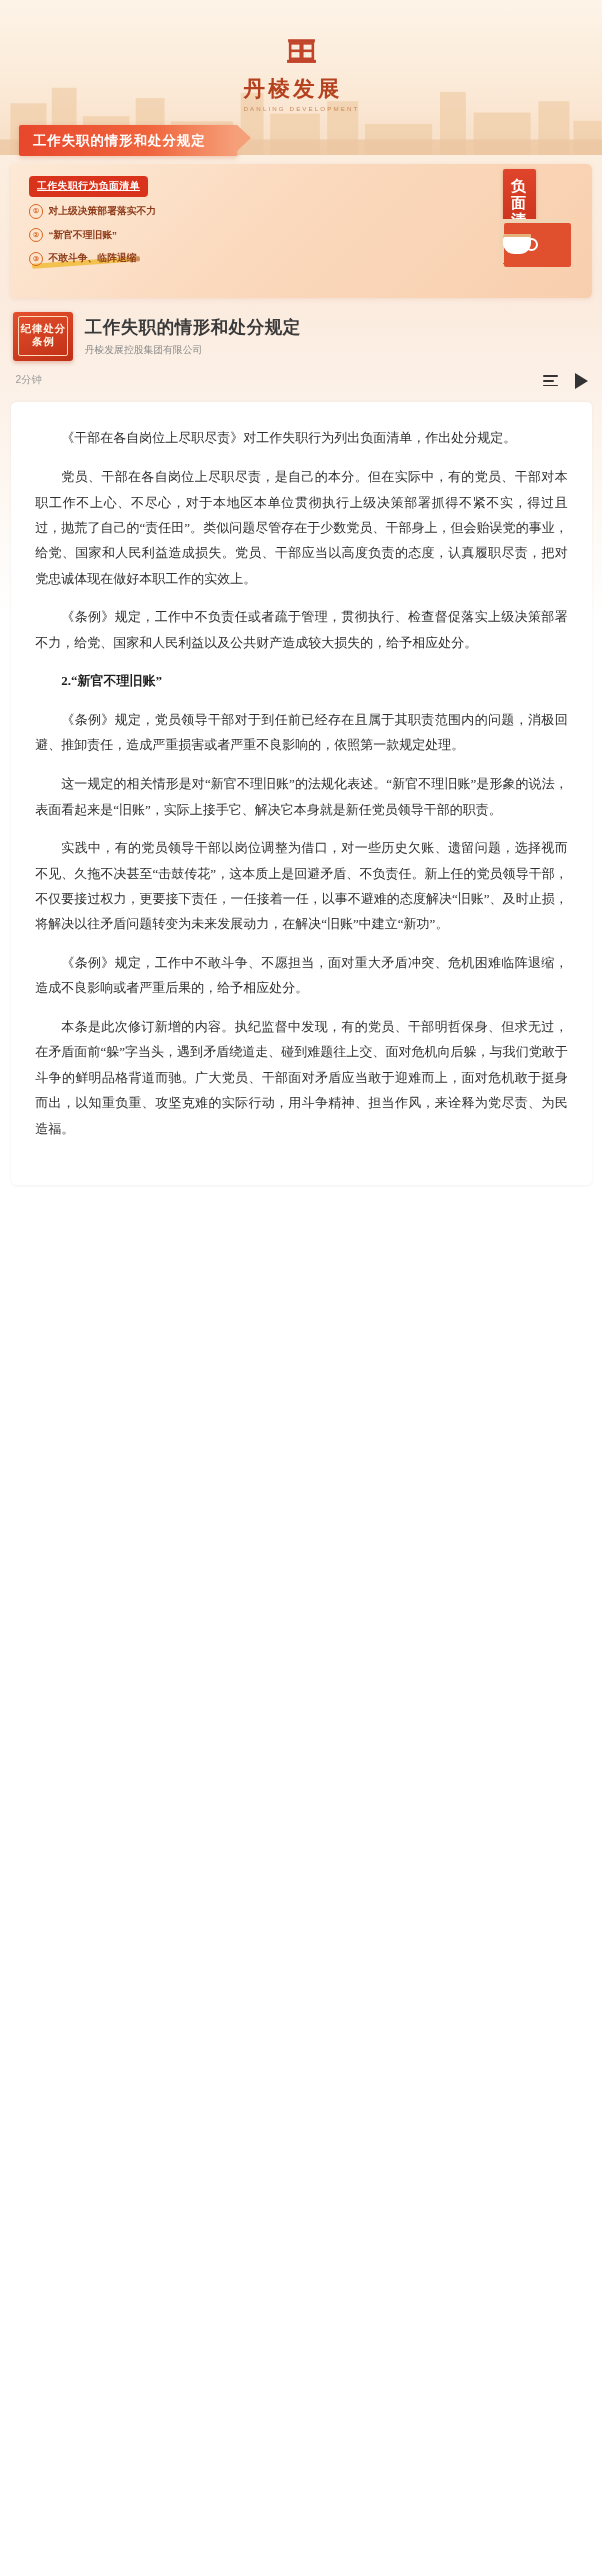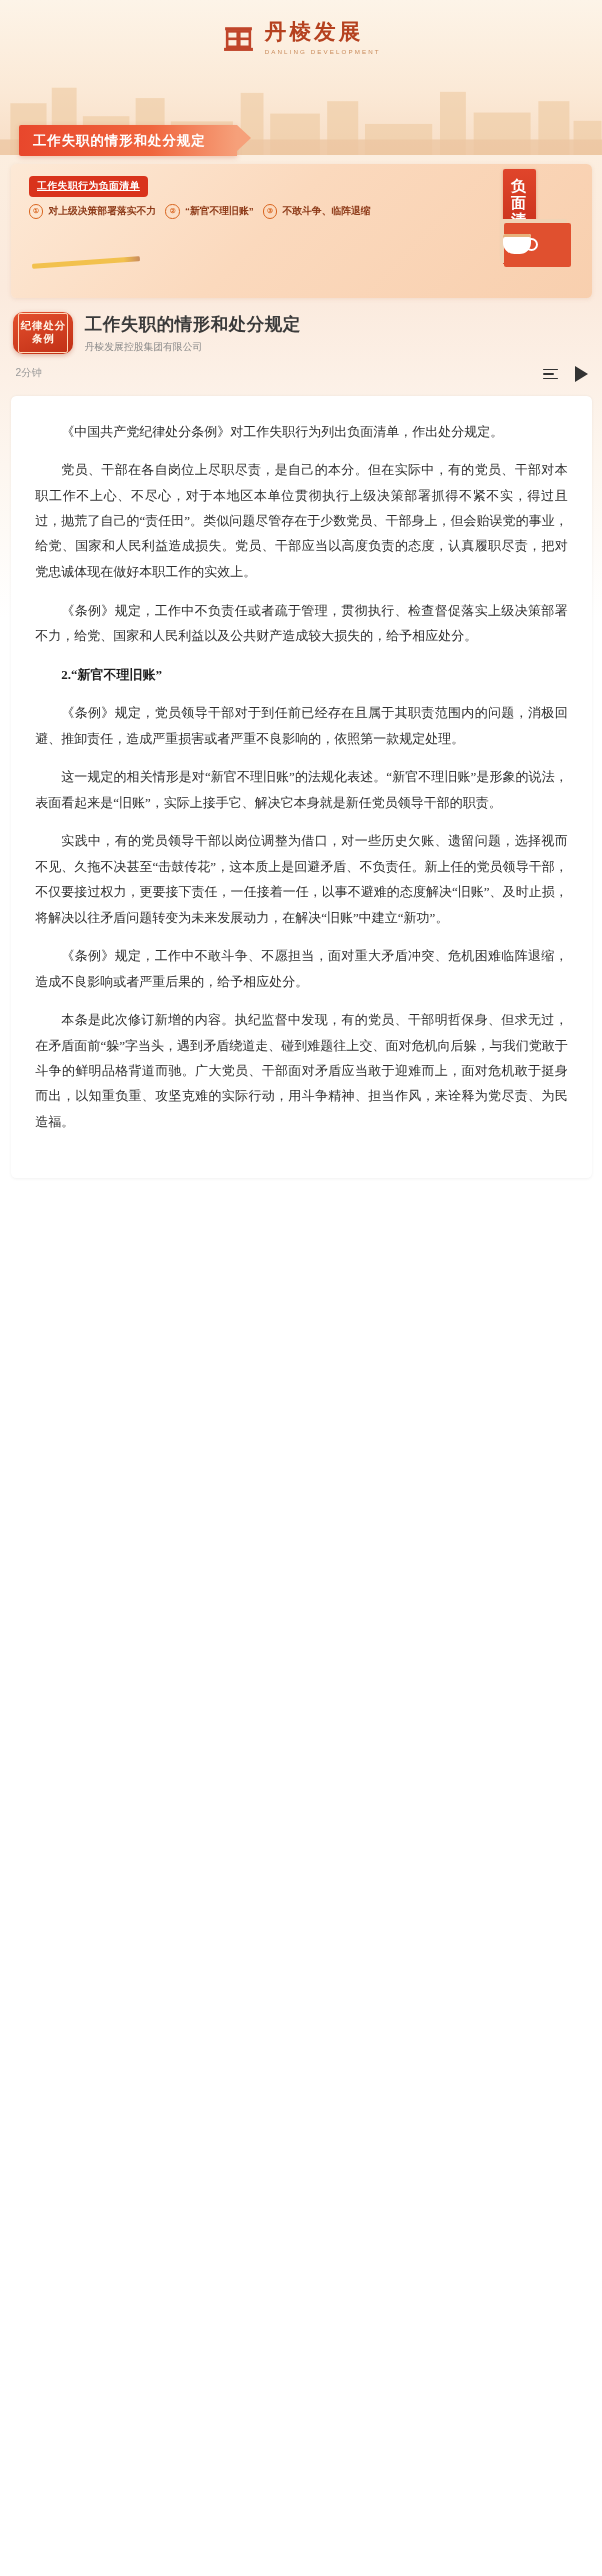--- a/index.html
+++ b/index.html
@@ -30,22 +30,23 @@
     position: absolute;
     left: 0; right: 0; bottom: 0;
     height: 88px;
     opacity: .55;
   }
   .brand-logo-row {
     position: relative;
     display: flex;
     align-items: center;
     justify-content: center;
-    padding-top: 17px;
+    padding-top: 32px;
     gap: 9.3px;
+    flex-direction: column;
   }
   .brand-mark {
     width: 33px; height: 33px;
     position: relative;
   }
   .brand-text {
     display: flex;
     flex-direction: column;
     align-items: flex-start;
   }
@@ -112,21 +113,21 @@
     font-weight: 700;
     padding: 4.1px 8.2px;
     border-radius: 4px;
     letter-spacing: 0.5px;
     text-decoration: underline;
   }
   .illus-list {
     position: absolute;
     left: 17.5px; top: 40px;
     display: flex;
-    flex-direction: row;
+    flex-direction: column;
     gap: 9.3px;
   }
   .illus-item {
     display: flex;
     align-items: center;
     gap: 5.2px;
     font-size: 9.8px;
     color: #8d3a18;
     font-weight: 600;
   }
@@ -204,23 +205,23 @@
   }
 
   
   .article-head {
     display: flex;
     align-items: center;
     gap: 11.3px;
     padding: 13.4px 13.4px 3.1px 13.4px;
   }
   .stamp {
-    width: 60px; height: 42px;
+    width: 60px; height: 49px;
     background: linear-gradient(160deg, #e4502e, #c02f15);
-    border-radius: 10px;
+    border-radius: 3px;
     position: relative;
     flex: 0 0 auto;
     box-shadow: 0 1.5px 4.1px rgba(170,60,30,.3);
     display: flex;
     align-items: center;
     justify-content: center;
   }
   .stamp-inner {
     width: 48px; height: 38px;
     border: 1px solid #ffd9b8;
@@ -406,21 +407,21 @@
       <div class="icon-list">
           <i></i>
           <i></i>
           <i></i>
         </div>
       <div class="icon-play"></div>
     </div>
   </div>
 
   <div class="body-card">
-    <p>《中国共产党纪律处分条例》对工作失职行为列出负面清单，作出处分规定。</p>
+    <p>《干部在各自岗位上尽职尽责》对工作失职行为列出负面清单，作出处分规定。</p>
     <p>党员、干部在各自岗位上尽职尽责，是自己的本分。但在实际中，有的党员、干部对本职工作不上心、不尽心，对于本地区本单位贯彻执行上级决策部署抓得不紧不实，得过且过，抛荒了自己的“责任田”。类似问题尽管存在于少数党员、干部身上，但会贻误党的事业，给党、国家和人民利益造成损失。党员、干部应当以高度负责的态度，认真履职尽责，把对党忠诚体现在做好本职工作的实效上。</p>
     <p>《条例》规定，工作中不负责任或者疏于管理，贯彻执行、检查督促落实上级决策部署不力，给党、国家和人民利益以及公共财产造成较大损失的，给予相应处分。</p>
     <p class="h">2.“新官不理旧账”</p>
     <p>《条例》规定，党员领导干部对于到任前已经存在且属于其职责范围内的问题，消极回避、推卸责任，造成严重损害或者严重不良影响的，依照第一款规定处理。</p>
     <p>这一规定的相关情形是对“新官不理旧账”的法规化表述。“新官不理旧账”是形象的说法，表面看起来是“旧账”，实际上接手它、解决它本身就是新任党员领导干部的职责。</p>
     <p>实践中，有的党员领导干部以岗位调整为借口，对一些历史欠账、遗留问题，选择视而不见、久拖不决甚至“击鼓传花”，这本质上是回避矛盾、不负责任。新上任的党员领导干部，不仅要接过权力，更要接下责任，一任接着一任，以事不避难的态度解决“旧账”、及时止损，将解决以往矛盾问题转变为未来发展动力，在解决“旧账”中建立“新功”。</p>
     <p>《条例》规定，工作中不敢斗争、不愿担当，面对重大矛盾冲突、危机困难临阵退缩，造成不良影响或者严重后果的，给予相应处分。</p>
     <p>本条是此次修订新增的内容。执纪监督中发现，有的党员、干部明哲保身、但求无过，在矛盾面前“躲”字当头，遇到矛盾绕道走、碰到难题往上交、面对危机向后躲，与我们党敢于斗争的鲜明品格背道而驰。广大党员、干部面对矛盾应当敢于迎难而上，面对危机敢于挺身而出，以知重负重、攻坚克难的实际行动，用斗争精神、担当作风，来诠释为党尽责、为民造福。</p>
   </div>
 

